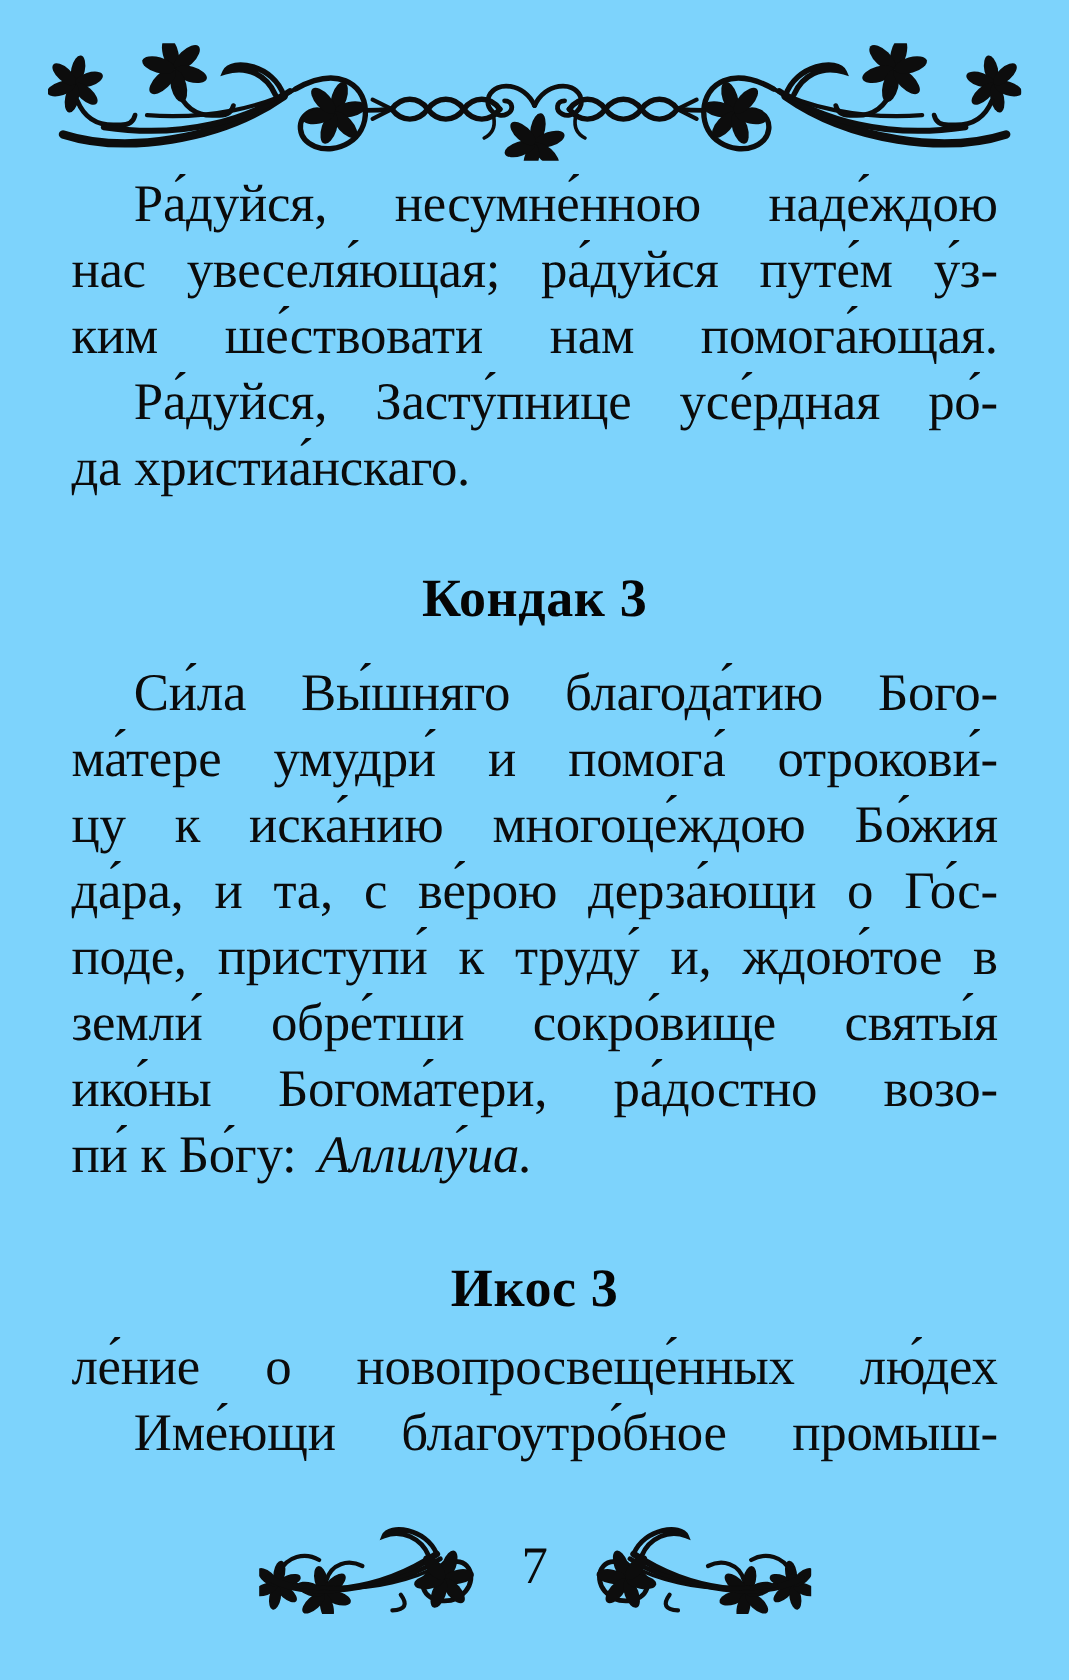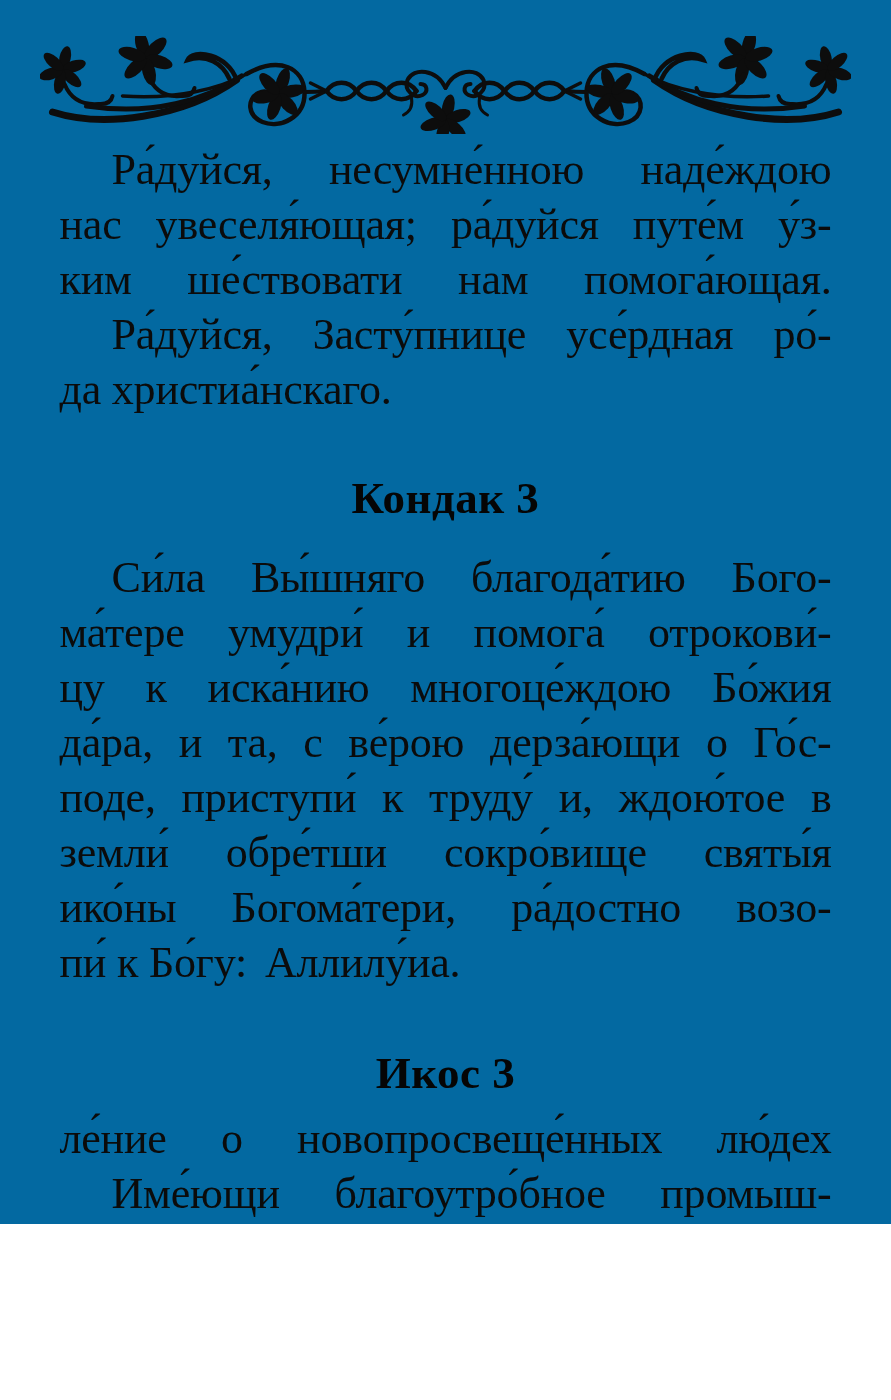--- a/index.html
+++ b/index.html
@@ -3,22 +3,22 @@
 <meta charset="utf-8">
 <style>
   html, body {
     margin: 0;
     padding: 0;
     background: #ffffff;
   }
   .page {
     position: relative;
     width: 891px;
-    height: 1224px;
-    background: #0369a1;
+    height: 1400px;
+    background: #7dd3fc;
     color: #0b0b0b;
     font-family: "Liberation Serif", serif;
     overflow: hidden;
   }
   .ornament-top {
     margin: 36px 40px 0 40px;
     height: 98px;
   }
   .ornament-top svg { display: block; width: 811px; height: 98px; }
   .text-col {
@@ -37,20 +37,21 @@
     text-align-last: justify;
   }
   .last {
     text-align: left;
     text-align-last: left;
   }
   .first {
     text-indent: 52px;
   }
   .it {
+    font-style: italic;
     margin-left: 18px;
   }
   h2.heading {
     font-size: 45px;
     line-height: 51px;
     font-weight: bold;
     text-align: center;
     color: #050505;
     margin: 0;
     letter-spacing: 0.5px;

